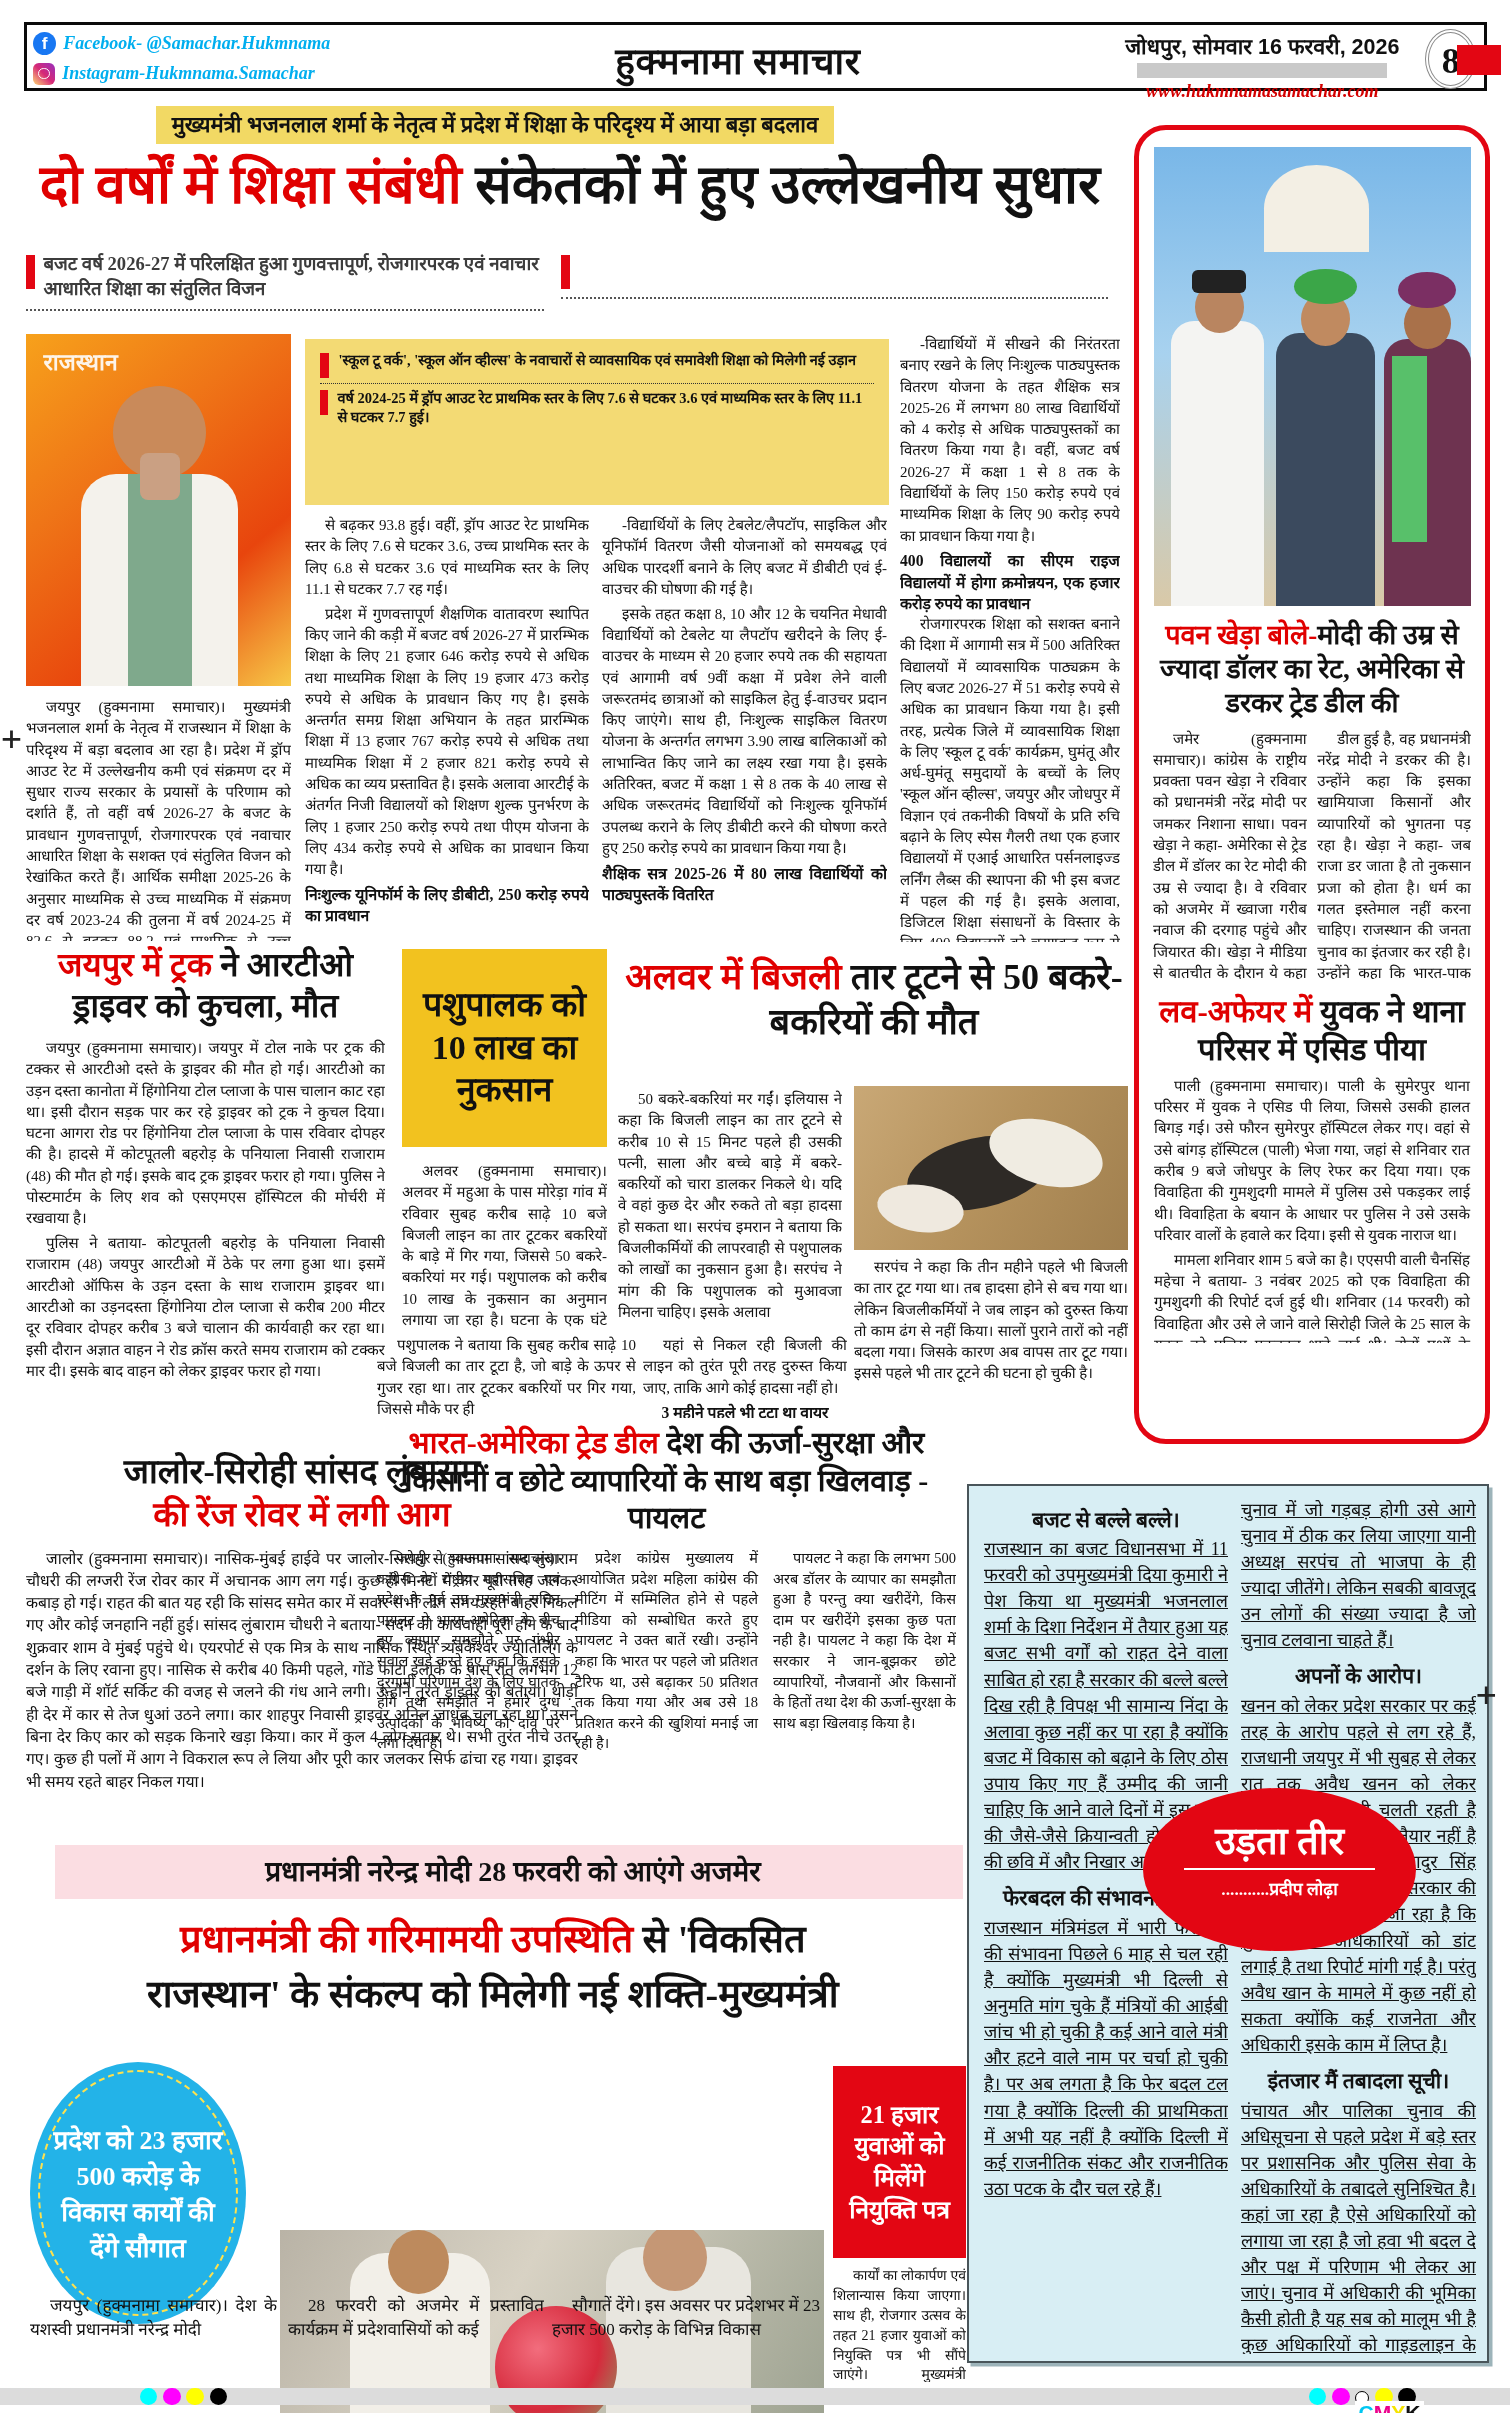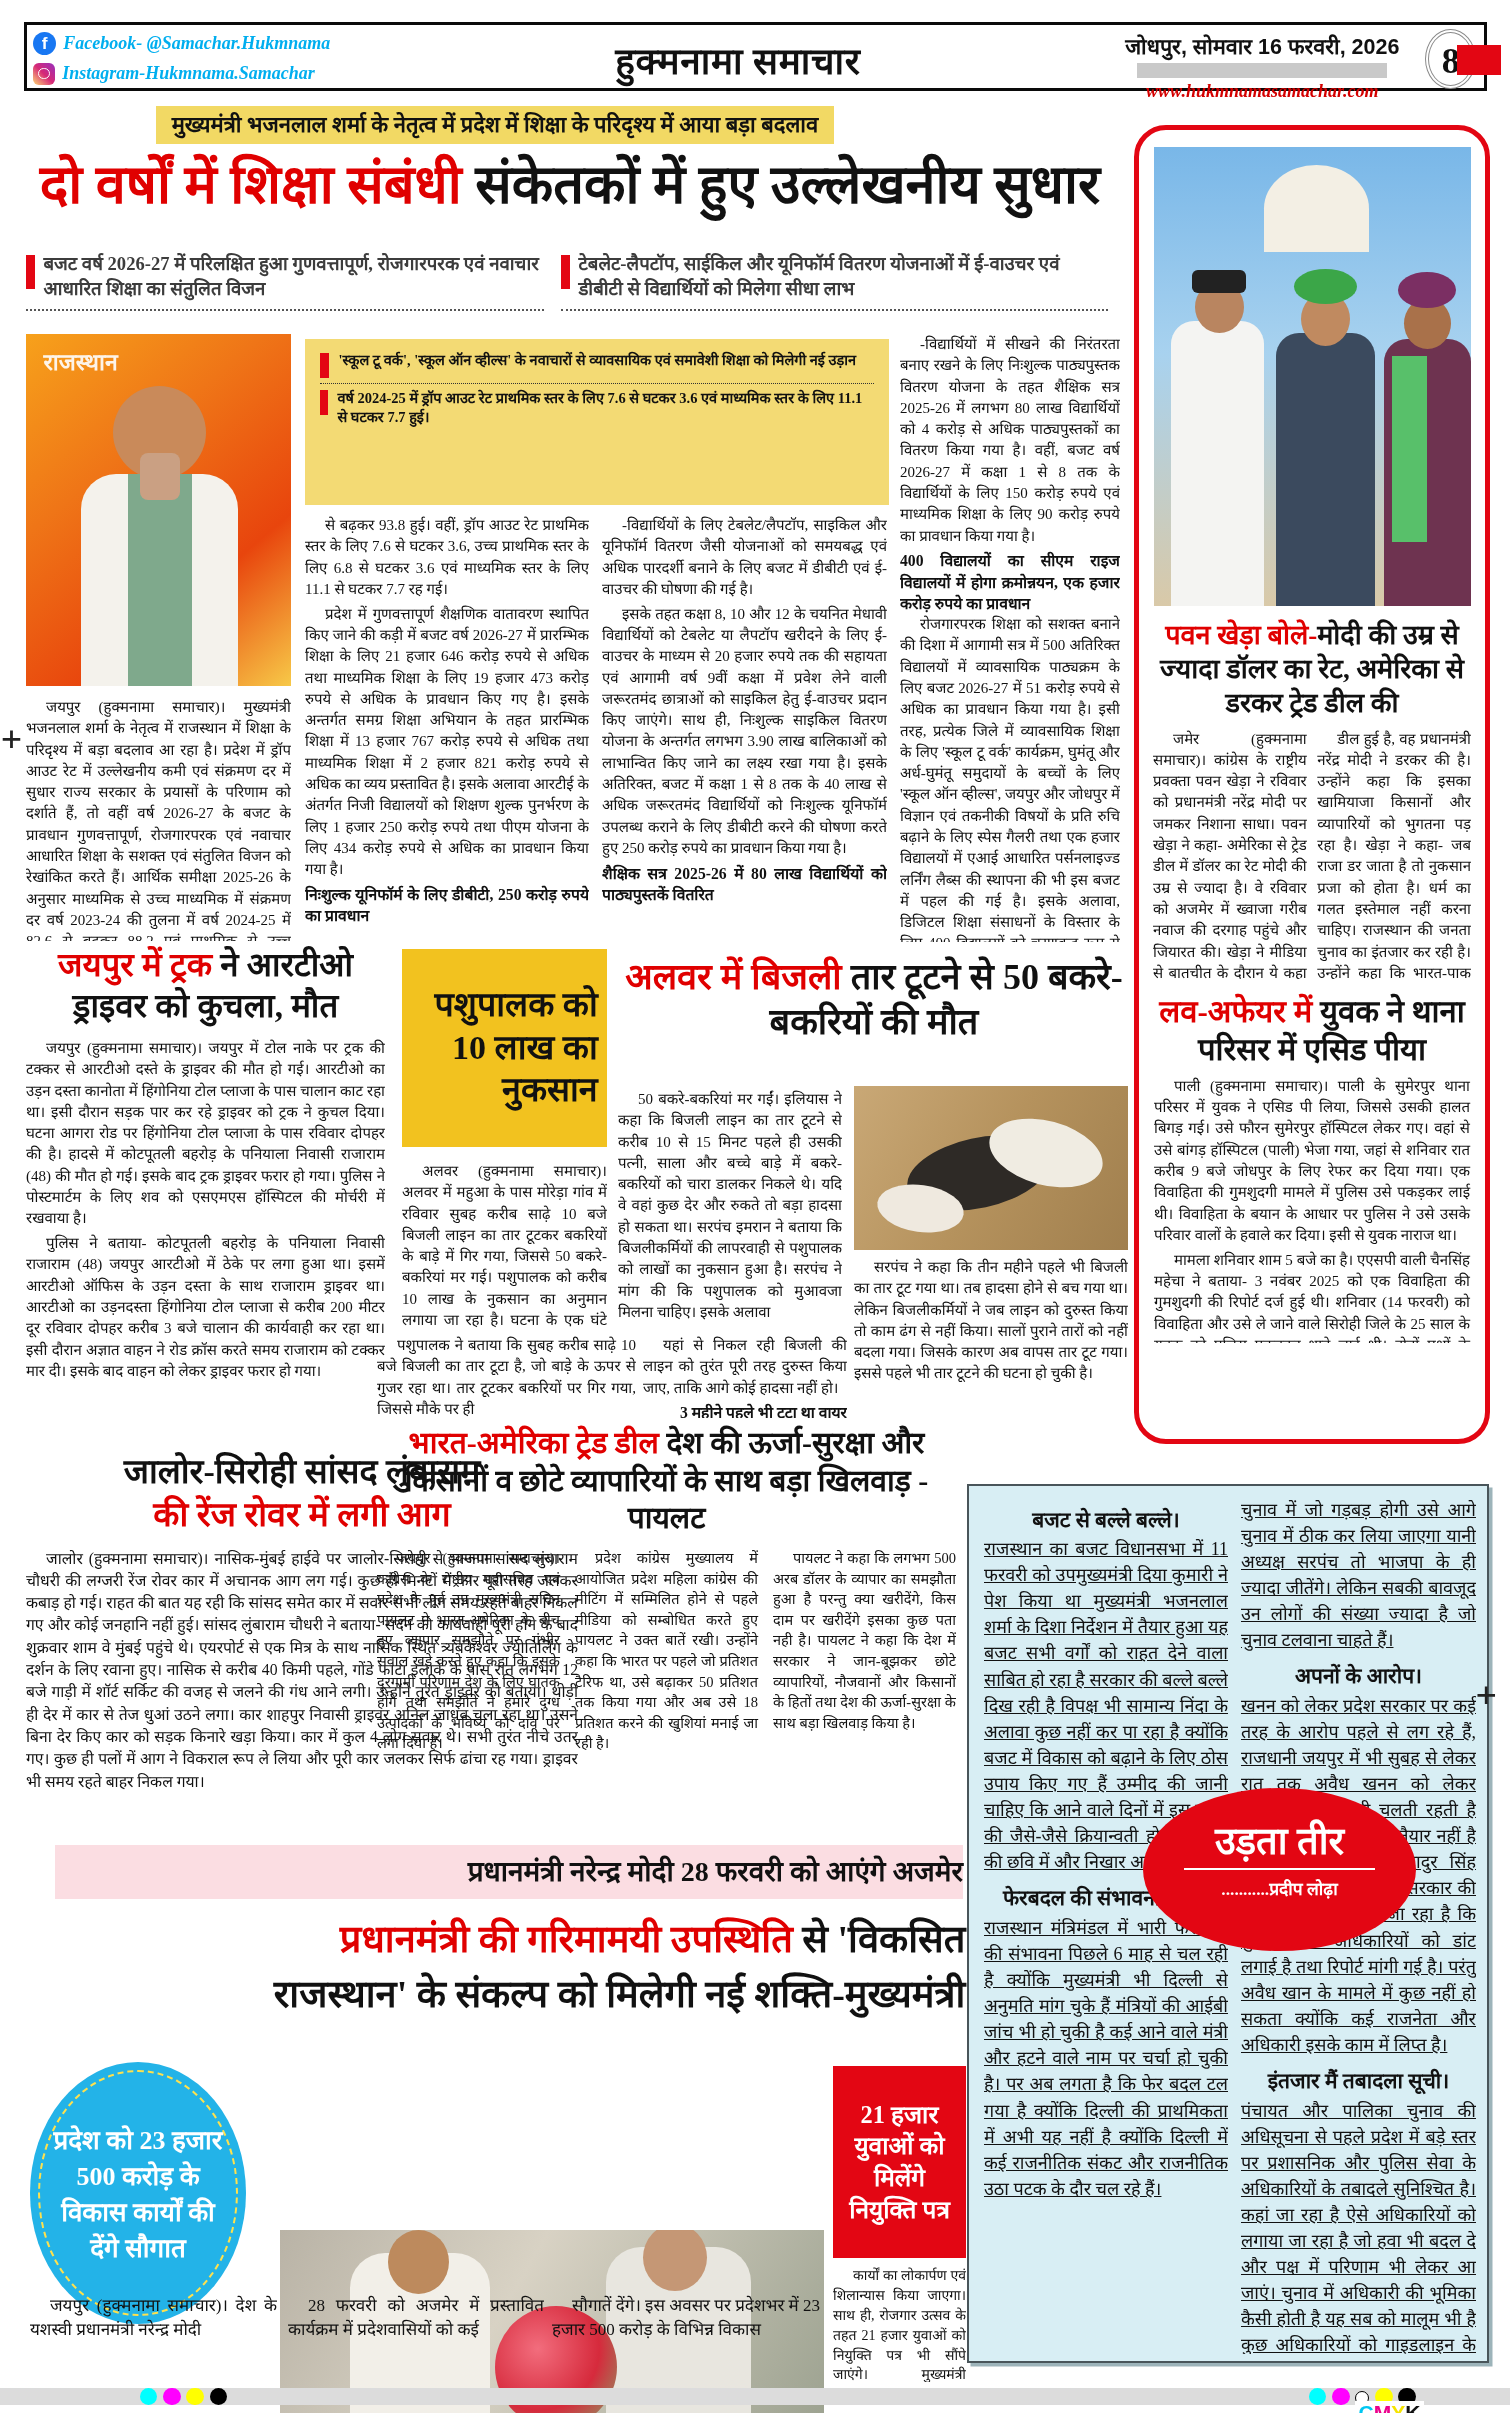--- a/index.html
+++ b/index.html
@@ -7,21 +7,21 @@
     --box-yellow:#f3da74; --pashu-yellow:#f2c21f; --panel-blue:#d8eef4;
     --oval-blue:#23b3e8; --pink-strip:#fbdde2; --link-cyan:#00aeef;
   }
   *{margin:0;padding:0;box-sizing:border-box;}
   body{background:#fff;font-family:"Liberation Serif","DejaVu Serif",serif;color:#111;}
   #page{position:relative;width:1510px;height:2413px;background:#fff;overflow:hidden;}
   .abs{position:absolute;}
   .jtxt{text-align:justify;font-size:15px;line-height:1.42;color:#111;}
   .jtxt p{margin-bottom:3.5px;text-indent:20px;}
   .ovh{overflow:hidden;}
-  .ctr{text-align:right;}
+  .ctr{text-align:center;}
   .red{color:var(--headline-red);}
   .dotline{border-bottom:2.3px dotted #555;}
   
   #header{display:flex;border:3.5px solid #0a0a0a;background:#fff;}
   .social{padding:3.5px 5.8px;width:349px;}
   .social-row{display:flex;align-items:center;gap:7px;height:30px;}
   .fb-icon{width:23px;height:23px;border-radius:50%;background:#1877f2;color:#fff;font-weight:bold;font-size:17.4px;text-align:center;line-height:23px;font-family:"Liberation Sans",sans-serif;}
   .fb-icon::before{content:"f";}
   .ig-icon{width:22px;height:22px;border-radius:5.8px;background:linear-gradient(45deg,#feda75,#d62976,#962fbf);position:relative;}
   .ig-icon::after{content:"";position:absolute;left:5.2px;top:5.2px;width:9.3px;height:9.3px;border:1.7px solid #fff;border-radius:50%;}
@@ -102,21 +102,20 @@
   <div class="abs lead-headline" style="left:17.4px;top:156px;width:1105px;">
     <span class="red">दो वर्षों में शिक्षा संबंधी</span><span> संकेतकों में हुए उल्लेखनीय सुधार</span>
   </div>
 
   <div class="abs standfirst dotline" style="left:26px;top:251px;width:518px;">
     <span class="marker"></span>
     <span>बजट वर्ष 2026-27 में परिलक्षित हुआ गुणवत्तापूर्ण, रोजगारपरक एवं नवाचार आधारित शिक्षा का संतुलित विजन</span>
   </div>
   <div class="abs standfirst dotline" style="left:561px;top:251px;width:547px;">
     <span class="marker"></span>
-    <span>टेबलेट-लैपटॉप, साईकिल और यूनिफॉर्म वितरण योजनाओं में ई-वाउचर एवं डीबीटी से विद्यार्थियों को मिलेगा सीधा लाभ</span>
   </div>
 
   <div class="abs" style="left:26px;top:334px;width:1093px;height:608px;">
 
     <div class="abs photo" style="left:0;top:0;width:265px;height:352px;background:linear-gradient(140deg,#f7a11b 0%,#ef7517 35%,#e8450d 70%,#f7c948 100%);">
       <div class="abs" style="left:17.4px;top:10.5px;font-size:23px;font-weight:bold;color:#fff;opacity:.9;">राजस्थान</div>
       <div class="abs" style="left:87px;top:52px;width:93px;height:93px;border-radius:50%;background:#c98a5a;"></div>
       <div class="abs" style="left:55px;top:140px;width:157px;height:215px;border-radius:35px 35px 0 0;background:#f4f2ec;"></div>
       <div class="abs" style="left:102px;top:140px;width:64px;height:215px;background:#7fa98c;"></div>
       <div class="abs" style="left:114px;top:119px;width:40px;height:47px;border-radius:8.1px;background:#caa083;"></div>

